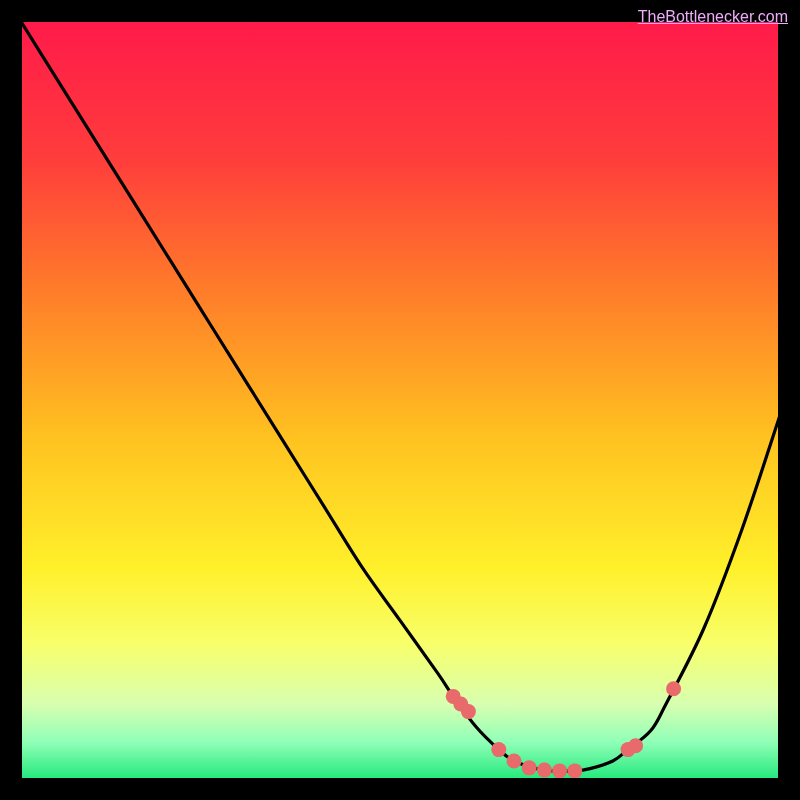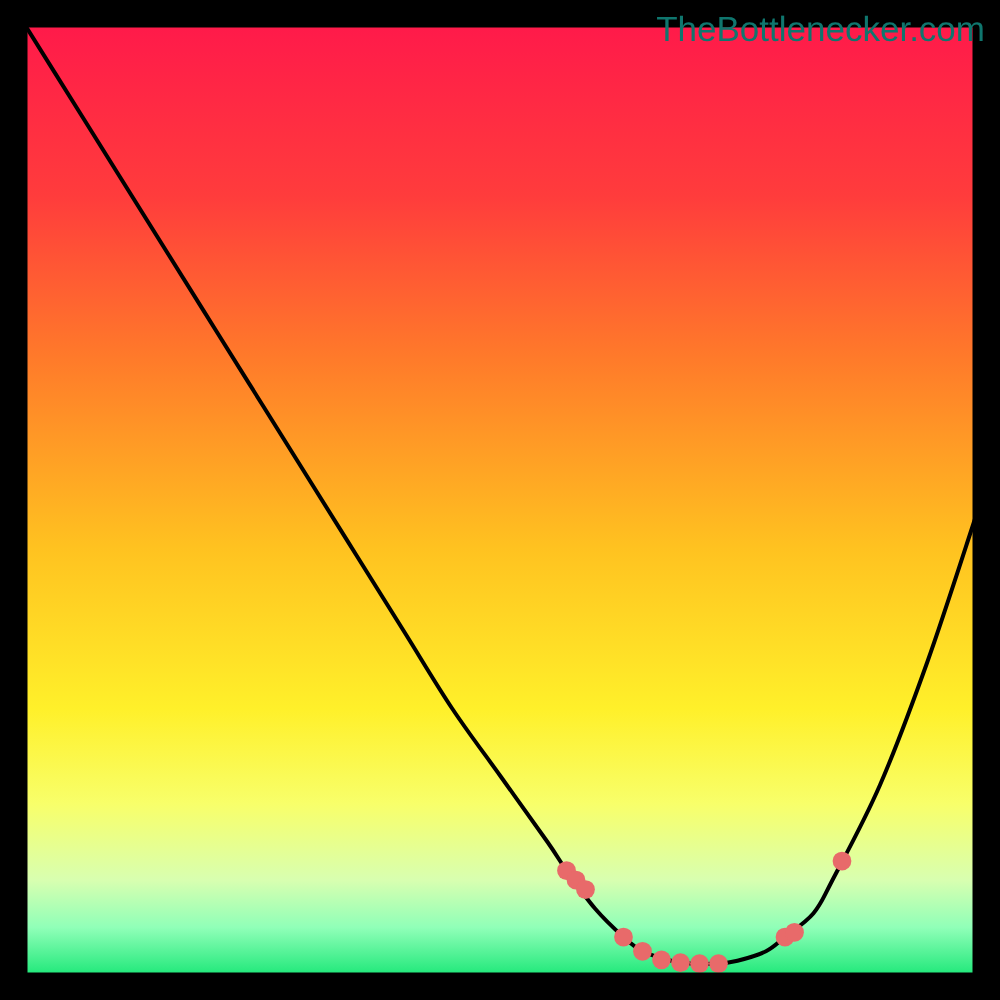--- a/index.html
+++ b/index.html
@@ -1,17 +1,17 @@
 <!DOCTYPE html>
 <html><head>
 <meta charset="utf-8">
 <style>
   * { margin: 0; padding: 0; box-sizing: border-box; }
   body { width: 800px; height: 800px; background: #000; position: relative; font-family: Arial, sans-serif; }
-  .watermark { position: absolute; top: 8px; right: 12px; color: #0f766e; font-size: 28px; font-weight: 500; z-index: 10; }
+  .watermark { position: absolute; top: 8px; right: 12px; color: #f0abfc; font-size: 16px; font-weight: 500; z-index: 10; text-decoration: underline; }
   .plot-area { position: absolute; left: 20px; top: 20px; width: 760px; height: 760px; }
   .gradient-bg { position: absolute; left: 0; top: 0; width: 100%; height: 100%; }
   svg.curve { position: absolute; left: 0; top: 0; width: 100%; height: 100%; z-index: 5; }
   .frame { position: absolute; left: 20px; top: 20px; width: 760px; height: 760px; border: 2px solid #000; z-index: 8; pointer-events: none; }
 </style>
 </head>
 <body>
 
 <div class="watermark">TheBottlenecker.com</div>
 

